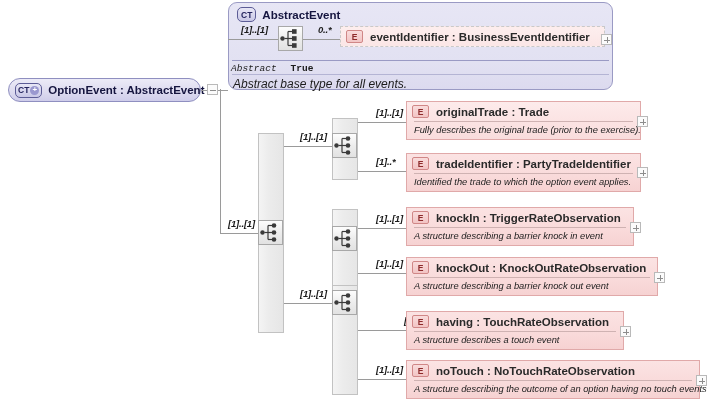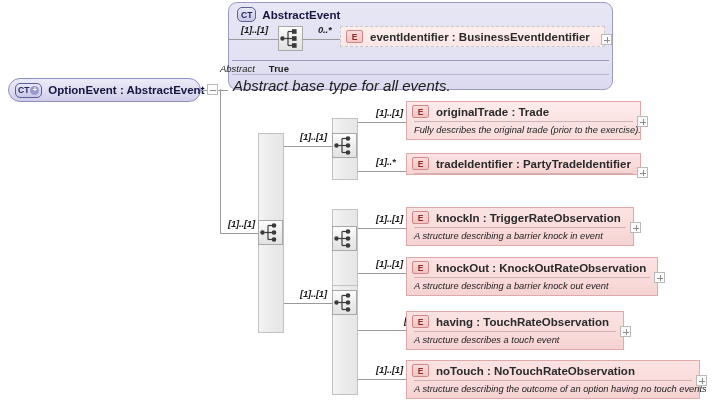--- a/index.html
+++ b/index.html
@@ -54,21 +54,21 @@
   .ctbox .cthead{display:flex;align-items:center;gap:6px;padding:4px 0 0 8px;}
   .ctbox .ctname{font-size:11.5px;font-weight:bold;color:#15153f;}
   .ctbadge2{display:inline-flex;align-items:center;justify-content:center;
       border:1px solid #5c5c96;border-radius:5px;height:13px;padding:0 3px;
       background:linear-gradient(to bottom,#e8e7f6,#c9c7e6);
       font-size:8.5px;font-weight:bold;color:#23235e;}
   .ctsep{position:absolute;height:1px;background:#9a9ac4;}
   .ctrow{position:absolute;font-size:9.5px;color:#1c1c1c;white-space:nowrap;}
   .ctrow .k{font-style:italic;}
   .ctrow .v{font-weight:bold;padding-left:14px;}
-  .ctdesc{position:absolute;font-size:15px;font-style:italic;color:#1c1c1c;white-space:nowrap;}
+  .ctdesc{position:absolute;font-size:12px;font-style:italic;color:#1c1c1c;white-space:nowrap;}
 
   
   .el{position:absolute;box-sizing:border-box;}
   .el .body{box-sizing:border-box;border:1px solid #e0a9a9;
       background:linear-gradient(to bottom,#fbe3e3 0%,#f9dada 60%,#f6d2d2 100%);}
   .el.optional .body{border:1px dashed #c9c9c9;
       background:linear-gradient(to bottom,#fdeeee 0%,#fbe6e6 100%);}
   .el.light .body{background:linear-gradient(to bottom,#fdebeb 0%,#fbe2e2 60%,#f9dcdc 100%);}
   .el .titlerow{display:flex;align-items:center;gap:7px;padding:3px 6px 3px 5px;}
   .ebadge{display:inline-flex;align-items:center;justify-content:center;
@@ -104,21 +104,21 @@
 
   <div class="ctbox" style="left:228px;top:2px;width:385px;height:88px;">
     <div class="cthead">
       <span class="ctbadge2">CT</span>
       <span class="ctname">AbstractEvent</span>
     </div>
   </div>
 
   <div class="ctsep" style="left:232px;top:60px;width:377px;"></div>
   <div class="ctsep" style="left:232px;top:74px;width:377px;background:#b4b4d4;"></div>
-  <div class="ctrow" style="left:220px;top:63px;">
+  <div class="ctrow" style="left:231px;top:63px;font-family:Liberation Mono, monospace;">
     <span class="k">Abstract</span><span class="v">True</span>
   </div>
   <div class="ctdesc" style="left:233px;top:77px;">Abstract base type for all events.</div>
 
   <div class="ln lnh" style="left:228px;top:38.5px;width:50px;"></div>
   <div class="card" style="left:241px;top:24px;">[1]..[1]</div>
   <div class="comp" style="left:278px;top:26px;">
     <svg width="23" height="23" viewBox="0 0 23 23">
       <circle cx="3.5" cy="11.5" r="2.2" fill="#3a3a3a"></circle>
       <line x1="5.5" y1="11.5" x2="9" y2="11.5" stroke="#3a3a3a" stroke-width="1.2"></line>
@@ -197,20 +197,21 @@
 
   <div class="ln lnh" style="left:358px;top:170.5px;width:48px;"></div>
   <div class="card" style="left:376px;top:156px;">[1]..*</div>
   <div class="el" style="left:406px;top:153px;width:235px;">
     <div class="body">
       <div class="titlerow">
         <span class="ebadge">E</span>
         <span class="ename">tradeIdentifier : PartyTradeIdentifier</span>
       </div>
       <div class="edivider"></div>
+      <div class="edesc">Identified the trade to which the option event applies.</div>
     </div>
   </div>
   <div class="pmbox plus" style="left:637px;top:167px;"></div>
 
   <div class="gbar" style="left:332px;top:209px;width:26px;height:85px;"></div>
   <div class="comp" style="left:332px;top:226px;">
     <svg width="23" height="23" viewBox="0 0 23 23">
       <circle cx="3.5" cy="11.5" r="2.2" fill="#3a3a3a"></circle>
       <line x1="5.5" y1="11.5" x2="9" y2="11.5" stroke="#3a3a3a" stroke-width="1.2"></line>
       <line x1="9" y1="4.5" x2="9" y2="18.5" stroke="#3a3a3a" stroke-width="1.2"></line>

